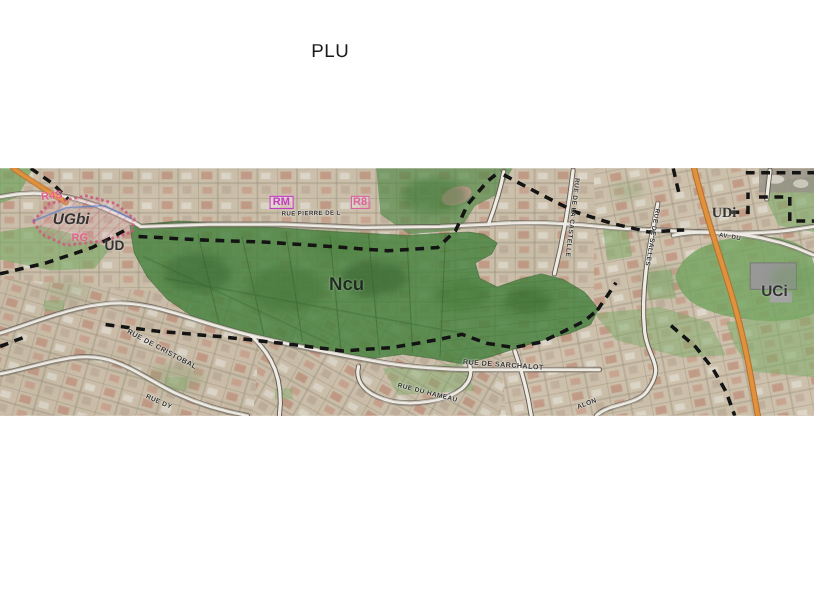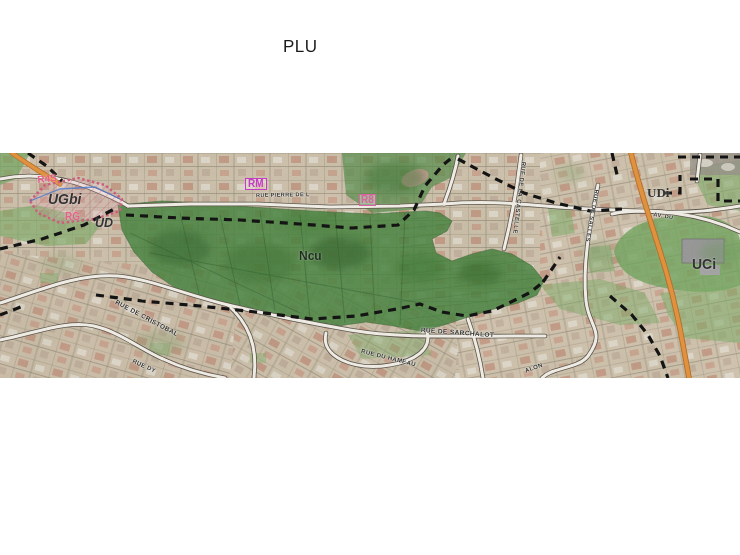--- a/index.html
+++ b/index.html
@@ -198,29 +198,29 @@
         <path d="M690,26 L718,26 718,48 740,48"></path>
         <path d="M664,40 L680,40 680,22"></path>
         <path d="M612,0 L618,26"></path>
         <path d="M28,0 L48,14 62,28"></path>
         <path d="M0,162 L26,152"></path>
       </g>
     </svg>
   </div>
 
   <div class="lbl zone" style="left:48px;top:192px;font-size:14px;font-style:italic;">UGbi</div>
-  <div class="lbl zone" style="left:95px;top:217px;font-size:12.5px;font-style:italic;">UD</div>
-  <div class="lbl zone zone-dark" style="left:299px;top:250px;font-size:12px;">Ncu</div>
+  <div class="lbl zone" style="left:95px;top:217px;font-size:12.5px;">UD</div>
+  <div class="lbl zone zone-dark" style="left:299px;top:250px;font-size:17px;">Ncu</div>
   <div class="lbl zone" style="left:647px;top:186px;font-size:13px;font-family:Liberation Serif, serif;">UDi</div>
   <div class="lbl zone" style="left:660px;top:257px;font-size:14px;padding-left:32px;">UCi</div>
 
   <div class="lbl resv" style="left:37px;top:175px;transform:rotate(-6deg);">R4S</div>
   <div class="lbl resv" style="left:65px;top:212px;text-align:right;">RG</div>
   <div class="lbl resv-box" style="position:absolute;left:245px;top:178px;">RM</div>
-  <div class="lbl resv-box2" style="position:absolute;left:319px;top:194px;margin-left:40px;">R8</div>
+  <div class="lbl resv-box2" style="position:absolute;left:319px;top:178px;">R8</div>
 
   <div class="lbl st" style="left:256px;top:193px;font-size:5.5px;transform:rotate(-1deg);">RUE PIERRE DE L</div>
   <div class="lbl st" style="left:527px;top:162px;font-size:6px;transform:rotate(97deg);">RUE DE LA CASTELLE</div>
   <div class="lbl st" style="left:600px;top:190px;font-size:6px;transform:rotate(100deg);">RUE DE SALLES</div>
   <div class="lbl st" style="left:117px;top:299px;font-size:6.5px;transform:rotate(28deg);">RUE DE CRISTOBAL</div>
   <div class="lbl st" style="left:421px;top:327px;font-size:6.5px;transform:rotate(4deg);">RUE DE SARCHALOT</div>
   <div class="lbl st" style="left:362px;top:348px;font-size:6px;transform:rotate(14deg);">RUE DU HAMEAU</div>
   <div class="lbl st" style="left:134px;top:358px;font-size:6px;transform:rotate(24deg);">RUE DY</div>
   <div class="lbl st" style="left:524px;top:368px;font-size:6px;transform:rotate(-20deg);">ALON</div>
   <div class="lbl st" style="left:654px;top:212px;font-size:5.5px;transform:rotate(10deg);">AV. DU</div>

